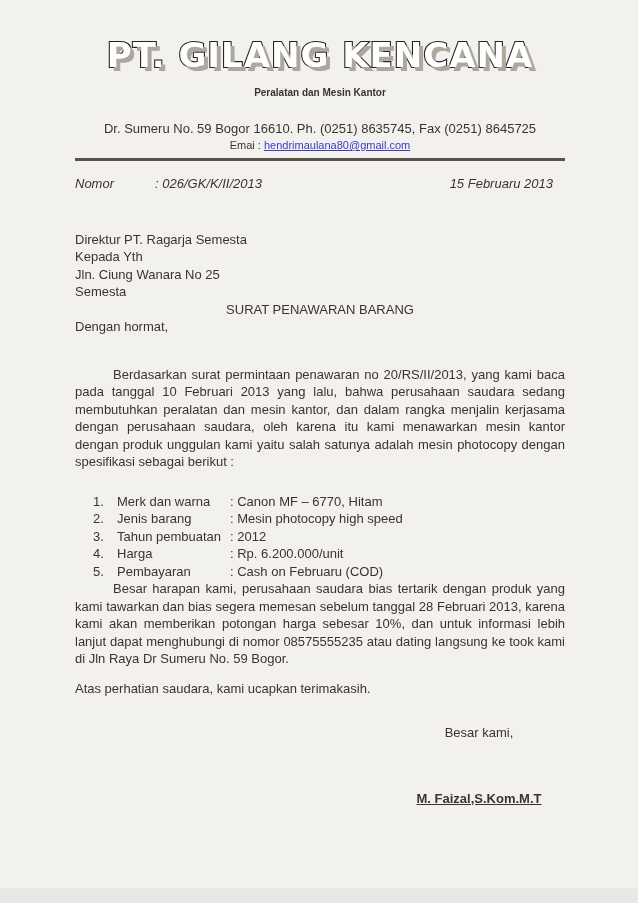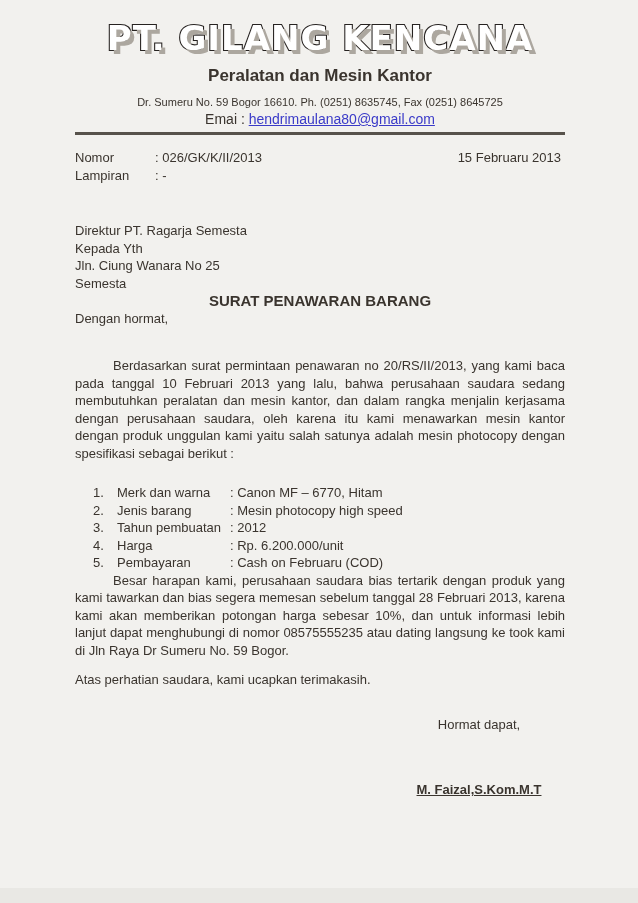--- a/index.html
+++ b/index.html
@@ -7,59 +7,59 @@
   .page {
     position: relative;
     width: 638px;
     height: 888px;
     margin: 0 auto;
     background: #f2f1ee;
     color: #3a342e;
     font-family: "Liberation Sans", sans-serif;
     font-size: 13px;
     line-height: 17.5px;
-    padding: 18px 73px 0 75px;
+    padding: 35px 73px 0 75px;
     overflow: hidden;
   }
   
   .letterhead { text-align: center; }
   .company-name {
     font-family: "DejaVu Sans", sans-serif;
     font-weight: bold;
     font-size: 34px;
     line-height: 40px;
     letter-spacing: 1px;
     color: #ffffff;
     -webkit-text-stroke: 2.2px #262220;
     paint-order: stroke fill;
     text-shadow: 4px 4px 0 #aca79f;
     white-space: nowrap;
   }
   .tagline {
     font-weight: bold;
-    font-size: 17px;
+    font-size: 10px;
     margin-top: 9px;
     line-height: 18px;
   }
-  .addr-line { font-size: 11px; line-height: 17px; margin-top: 9px; }
-  .email-line { font-size: 14px; line-height: 17px; }
+  .addr-line { font-size: 13px; line-height: 17px; margin-top: 18px; }
+  .email-line { font-size: 11px; line-height: 17px; }
   .email-link { color: #3a3ac8; text-decoration: underline; cursor: pointer; }
   .header-divider {
     border: none;
     border-top: 3px solid #57524b;
     margin-top: 4px;
   }
   
   .meta { margin-top: 14px; position: relative; }
-  .meta-row { position: relative; }
+  .meta-row { position: relative; font-style: italic; }
   .meta-label { display: inline-block; width: 80px; }
-  .meta-date { position: absolute; right: 4px; top: 0; }
+  .meta-date { position: absolute; right: 12px; top: 0; }
   
   .recipient { margin-top: 38px; }
-  .subject { text-align: center; font-weight: bold; font-size: 15px; }
+  .subject { text-align: center; font-weight: normal; font-size: 13px; }
   
   .para { text-align: justify; text-indent: 38px; margin-top: 30px; }
   .spec-list { margin-top: 22px; padding-left: 18px; }
   .spec-row { white-space: nowrap; }
   .spec-num { display: inline-block; width: 24px; }
   .spec-label { display: inline-block; width: 113px; }
   .closing-line { margin-top: 12px; }
   
   .signature {
     margin-top: 27px;
@@ -84,23 +84,20 @@
     <div class="addr-line">Dr. Sumeru No. 59 Bogor 16610. Ph. (0251) 8635745, Fax (0251) 8645725</div>
     <div class="email-line"><span>Emai : </span><span class="email-link">hendrimaulana80@gmail.com</span></div>
   </div>
   <hr class="header-divider">
 
   <div class="meta">
     <div class="meta-row">
       <span class="meta-label">Nomor</span><span>: 026/GK/K/II/2013</span>
       <span class="meta-date">15 Februaru 2013</span>
     </div>
-    <div class="meta-row">
-      <span class="meta-label">Lampiran</span><span>: -</span>
-    </div>
   </div>
 
   <div class="recipient">
     <div>Direktur PT. Ragarja Semesta</div>
     <div>Kepada Yth</div>
     <div>Jln. Ciung Wanara No 25</div>
     <div>Semesta</div>
   </div>
 
   <div class="subject">SURAT PENAWARAN BARANG</div>
@@ -123,17 +120,17 @@
     </div>
     <div class="spec-row">
       <span class="spec-num">5.</span><span class="spec-label">Pembayaran</span><span>: Cash on Februaru (COD)</span>
     </div>
   </div>
 
   <div class="para" style="margin-top:0;">Besar harapan kami, perusahaan saudara bias tertarik dengan produk yang kami tawarkan dan bias segera memesan sebelum tanggal 28 Februari 2013, karena kami akan memberikan potongan harga sebesar 10%, dan untuk informasi lebih lanjut dapat menghubungi di nomor 08575555235 atau dating langsung ke took kami di Jln Raya Dr Sumeru No. 59 Bogor.</div>
   <div class="closing-line">Atas perhatian saudara, kami ucapkan terimakasih.</div>
 
   <div class="signature">
-    <div>Hormat dapat,</div>
+    <div>Besar kami,</div>
     <div class="sig-name">M. Faizal,S.Kom.M.T</div>
   </div>
 
 </div>
 
 </body></html>

